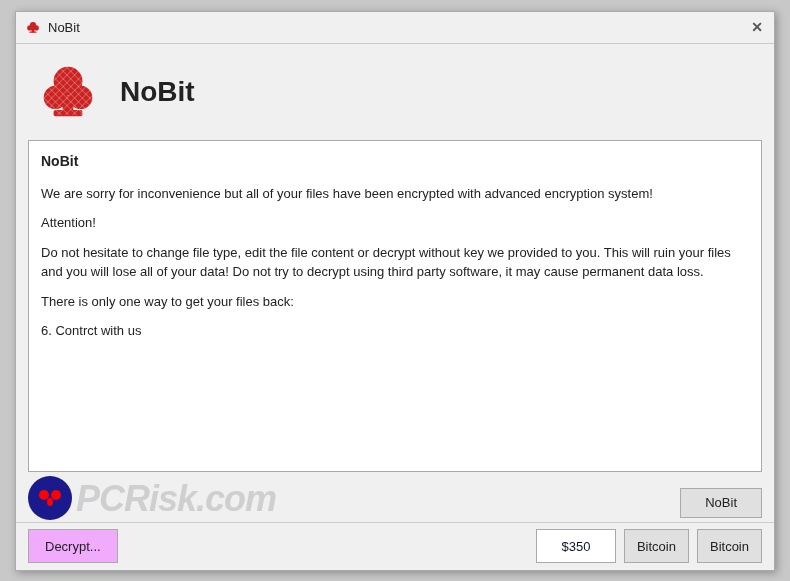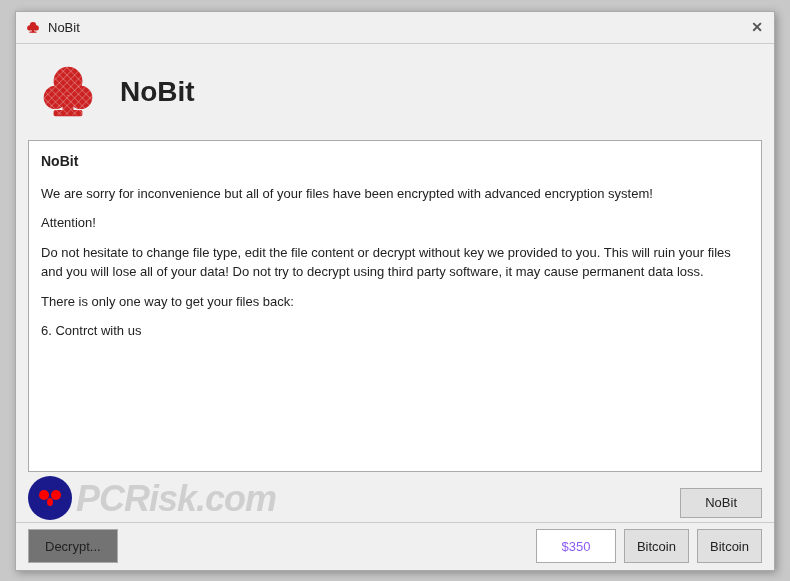--- a/index.html
+++ b/index.html
@@ -137,38 +137,38 @@
       background: #f0f0f0;
       border-top: 1px solid #ccc;
       padding: 0 12px;
       flex-shrink: 0;
       gap: 8px;
     }
 
     .decrypt-btn {
       height: 34px;
       padding: 0 16px;
-      background: #737373;
+      background: #f0abfc;
       border: 1px solid #aaa;
       font-size: 13px;
       cursor: pointer;
       color: #222;
       white-space: nowrap;
     }
 
     .spacer { flex: 1; }
 
     .price-input {
       height: 34px;
       width: 80px;
       border: 1px solid #aaa;
       background: #fff;
       padding: 0 20px;
       font-size: 13px;
-      color: #8b5cf6;
+      color: #0f172a;
       text-align: center;
     }
 
     .currency-btn {
       height: 34px;
       padding: 0 12px;
       background: #e0e0e0;
       border: 1px solid #aaa;
       font-size: 13px;
       cursor: pointer;

